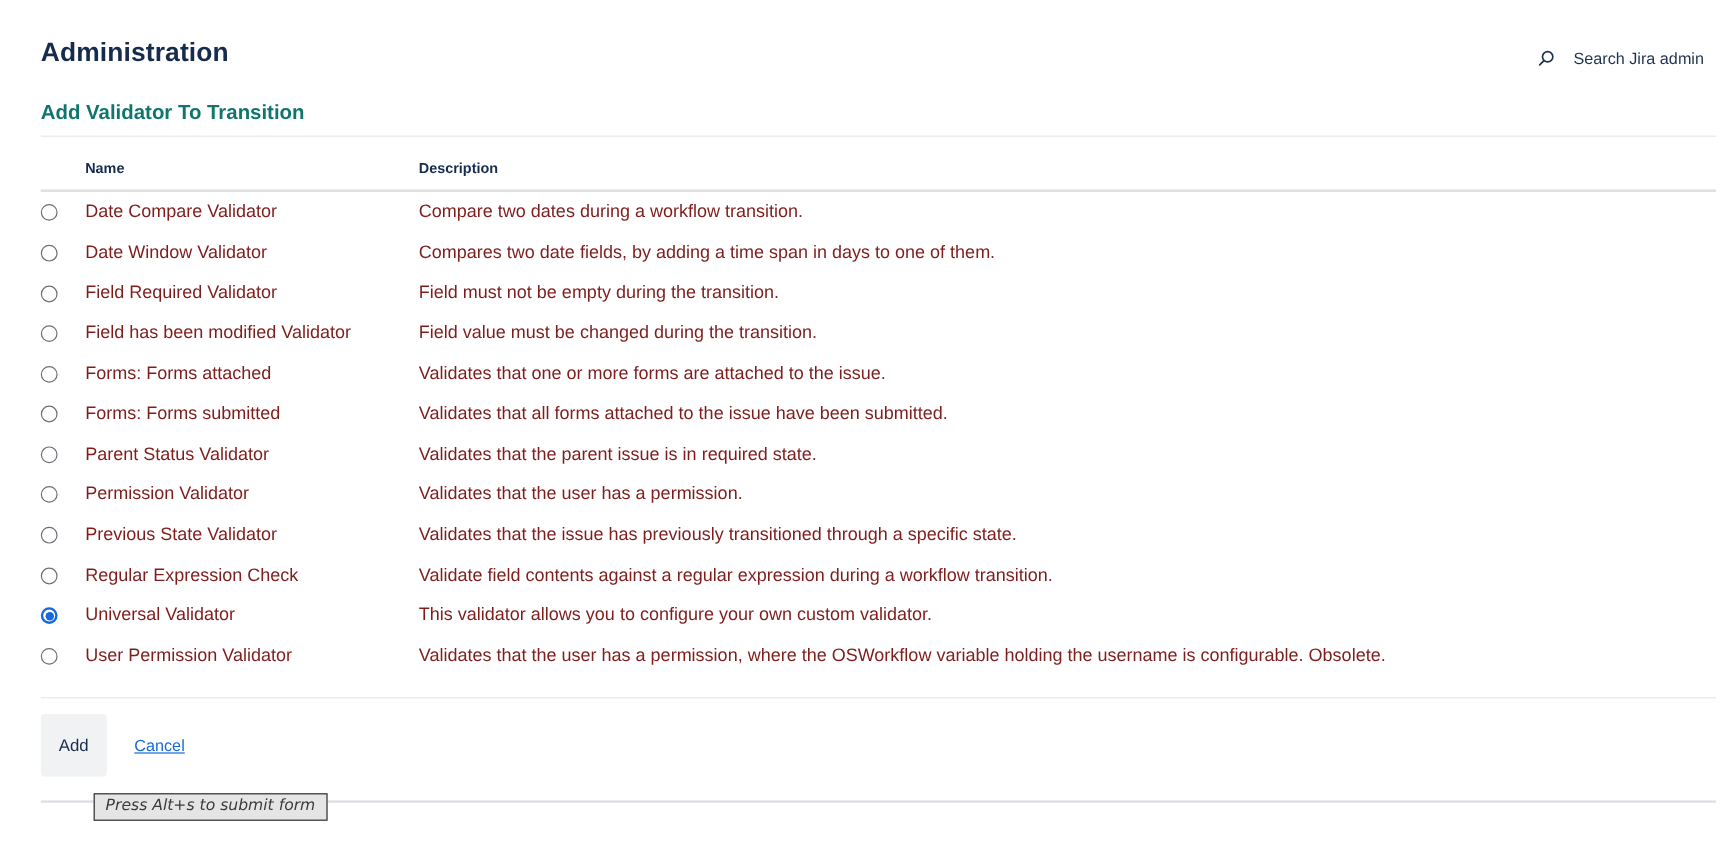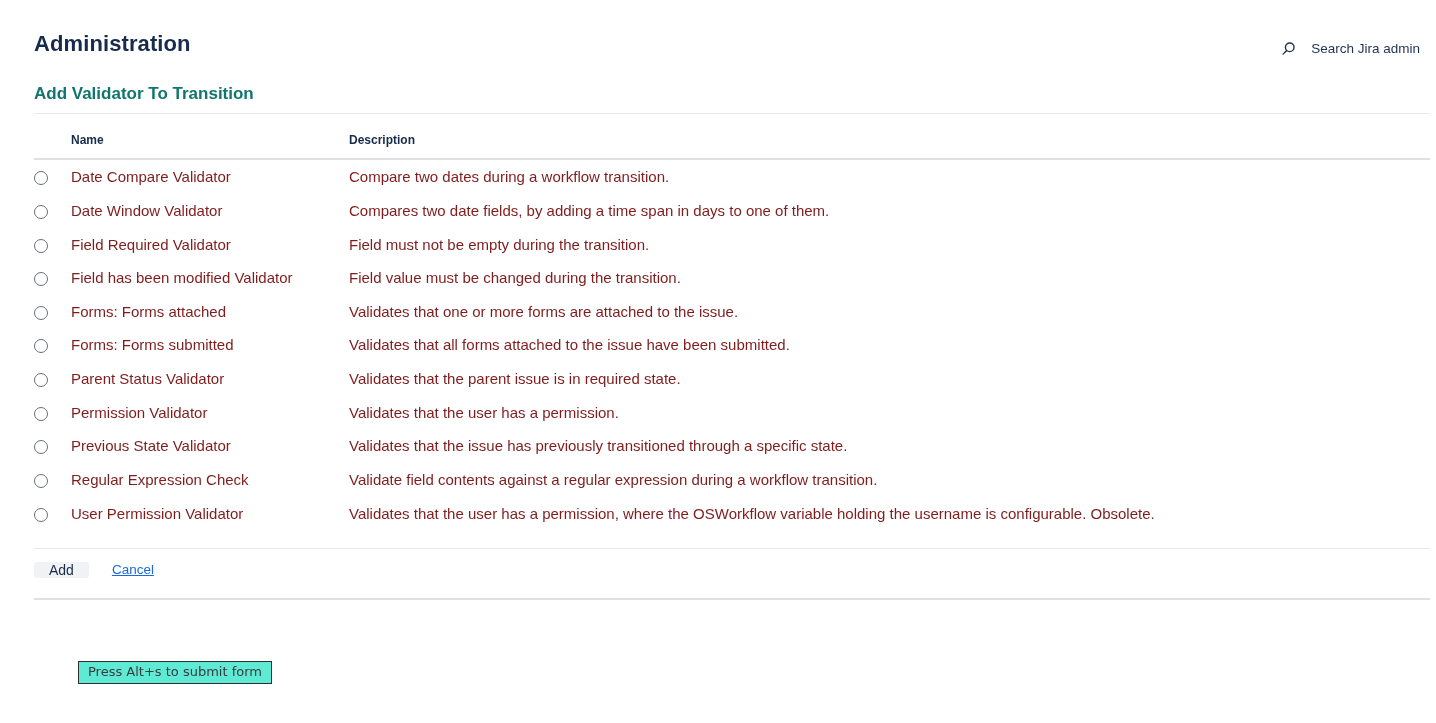--- a/index.html
+++ b/index.html
@@ -93,48 +93,49 @@
     display: flex;
     align-items: center;
   }
   .btn-add {
     font-family: "Liberation Sans", sans-serif;
     font-size: 14px;
     color: #172B4D;
     background: #f1f2f4;
     border: none;
     border-radius: 3px;
-    padding: 0 15px;
+    padding: 18px 15px;
     cursor: pointer;
   }
   .link-cancel {
     margin-left: 23px;
     font-size: 13.5px;
     color: #1868DB;
     text-decoration: underline;
     cursor: pointer;
   }
   .bottom-rule {
     border: none;
     border-top: 2px solid #dee0e4;
     margin: 8px 0 0 0;
   }
 
   .tooltip {
     position: absolute;
     left: 78px;
     top: 661px;
-    background: #5eead4;
+    background: #e5e5e5;
     border: 1px solid #2f2f2f;
     padding: 2px 9px 4px 9px;
     font-family: "DejaVu Sans", sans-serif;
     font-size: 13px;
     color: #3b3b3b;
     white-space: nowrap;
     z-index: 5;
+    font-style: italic;
   }
 </style>
 </head>
 <body>
 
 <div class="page">
 
   <div class="top-bar">
     <h1 class="page-title">Administration</h1>
     <div class="admin-search">
@@ -231,20 +232,27 @@
     </tr>
 
     <tr>
       <td class="cell-radio">
         <span class="radio"></span>
       </td>
       <td>Regular Expression Check</td>
       <td>Validate field contents against a regular expression during a workflow transition.</td>
     </tr>
 
+    <tr>
+      <td class="cell-radio">
+        <span class="radio selected"></span>
+      </td>
+      <td>Universal Validator</td>
+      <td>This validator allows you to configure your own custom validator.</td>
+    </tr>
 
     <tr>
       <td class="cell-radio">
         <span class="radio"></span>
       </td>
       <td>User Permission Validator</td>
       <td>Validates that the user has a permission, where the OSWorkflow variable holding the username is configurable. Obsolete.</td>
     </tr>
   </tbody>
   </table>

